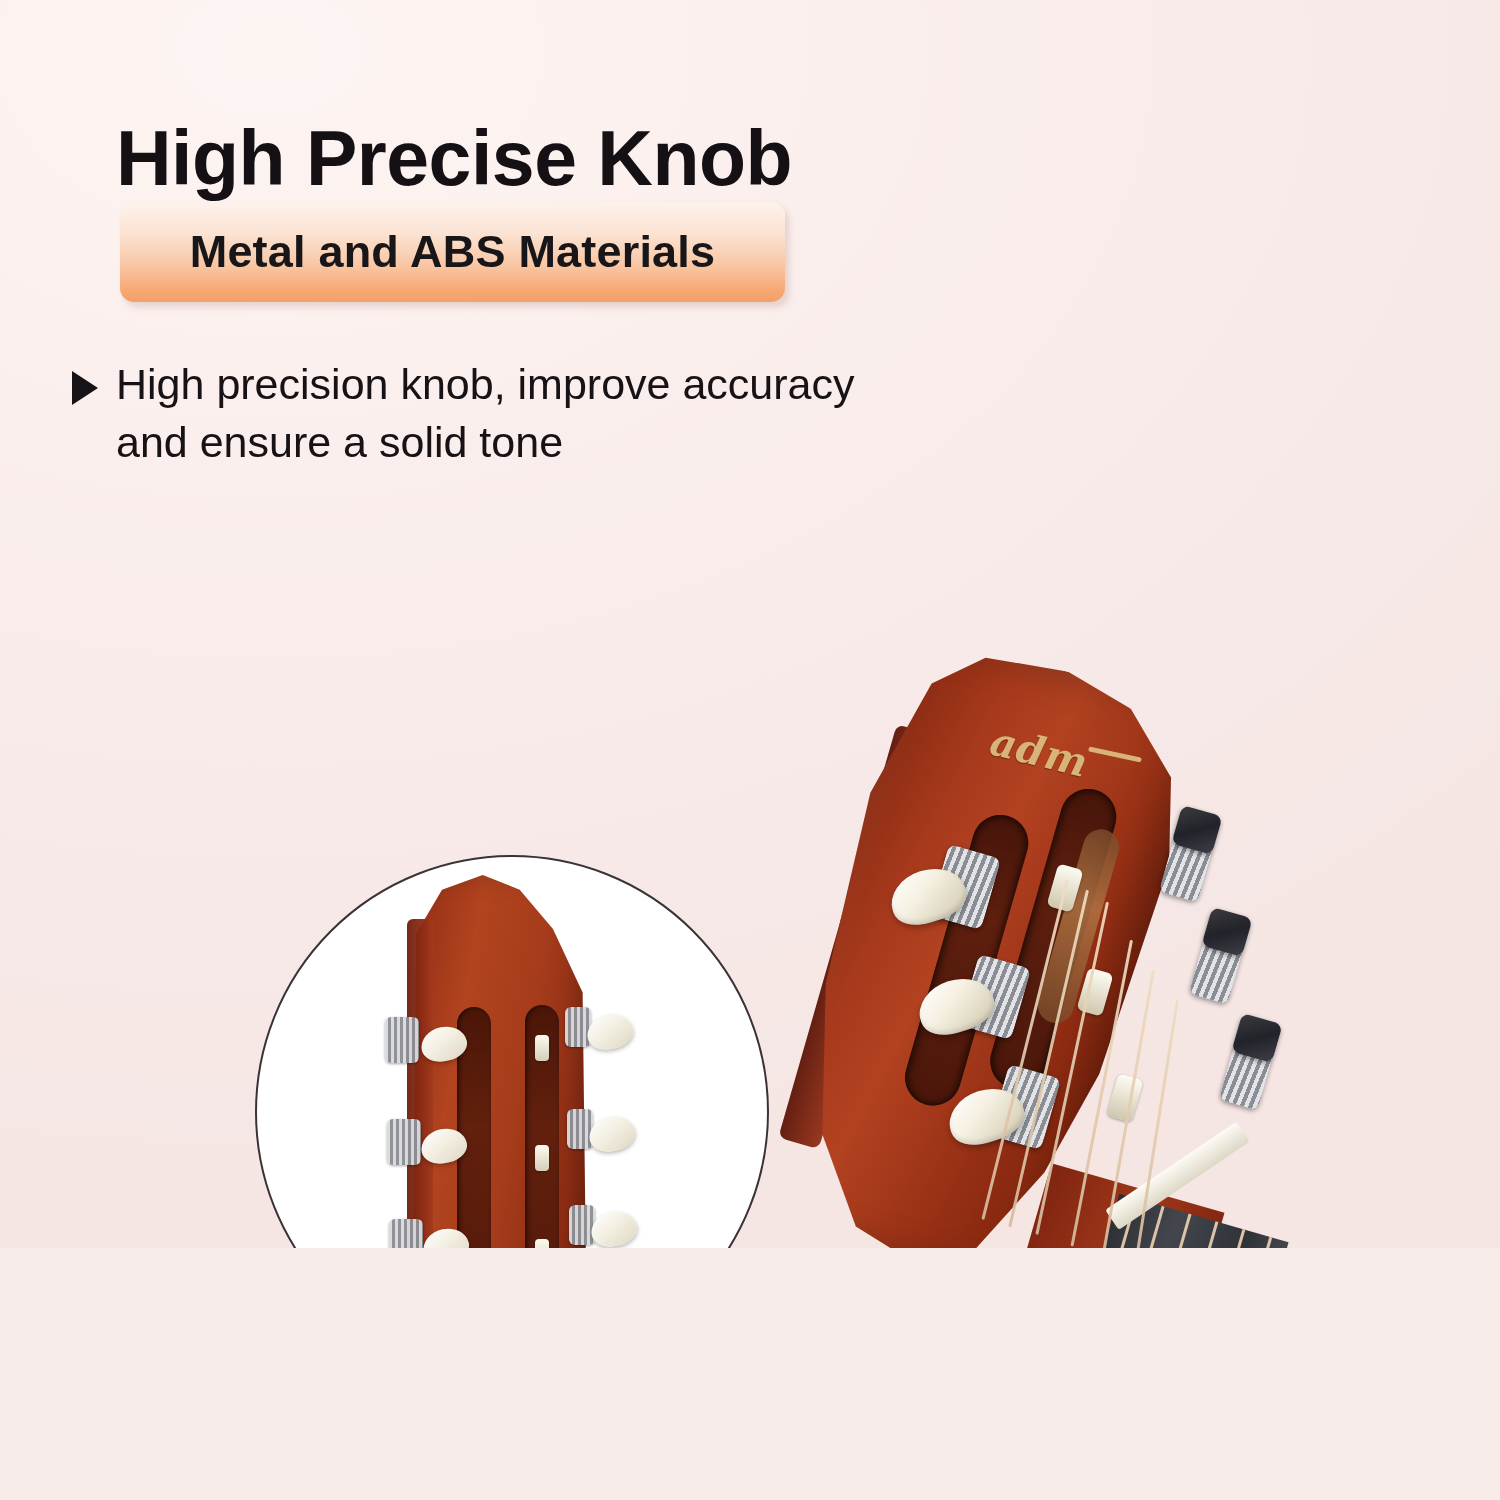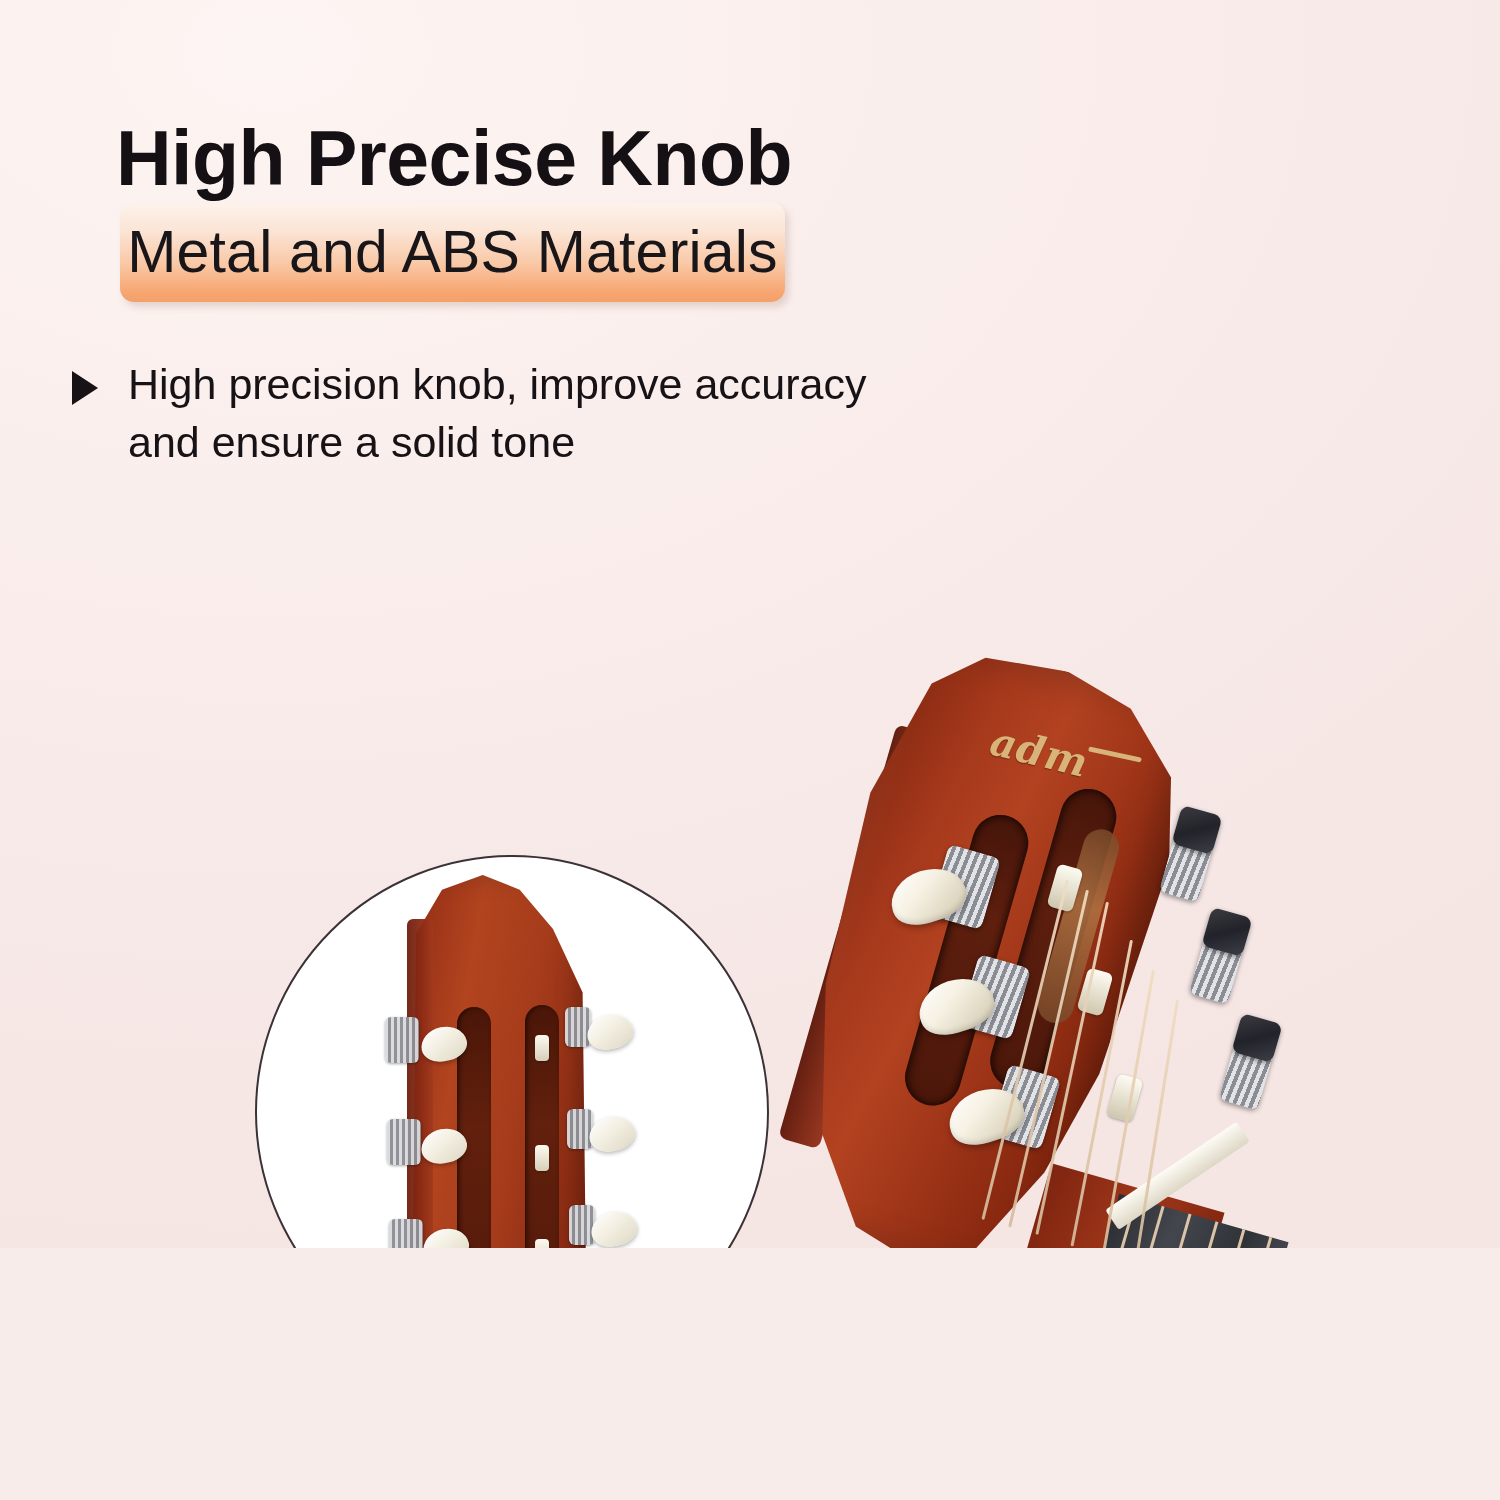--- a/index.html
+++ b/index.html
@@ -58,22 +58,22 @@
         #fbe4d4 30%,
         #f9c8a6 62%,
         #f7a874 88%,
         #f59f68 100%);
     box-shadow: 4px 5px 7px rgba(120, 80, 60, 0.18);
     display: flex;
     align-items: center;
     justify-content: center;
   }
   .badge-label {
-    font-size: 59px;
-    font-weight: 400;
+    font-size: 45px;
+    font-weight: 700;
     color: #19161a;
     letter-spacing: 0.2px;
     white-space: nowrap;
     font-family: "Liberation Sans", sans-serif;
   }
 
   .bullets {
     position: absolute;
     left: 72px;
     top: 355px;
@@ -94,21 +94,20 @@
     margin-top: 16px;
     margin-right: 18px;
   }
   .bullet-text {
     font-size: 43px;
     line-height: 1.35;
     color: #171215;
     font-weight: 400;
     max-width: 820px;
     font-family: "Liberation Sans", sans-serif;
-    margin-left: 12px;
   }
 
   
   .inset-circle {
     position: absolute;
     left: 255px;
     top: 855px;
     width: 510px;
     height: 510px;
     border-radius: 50%;

